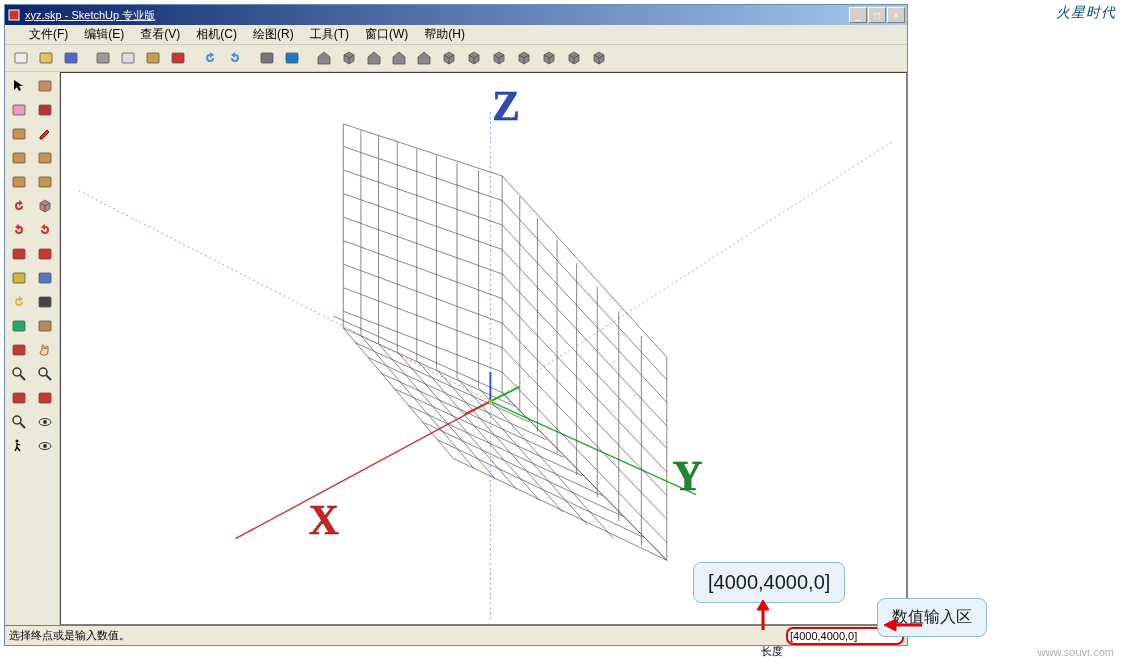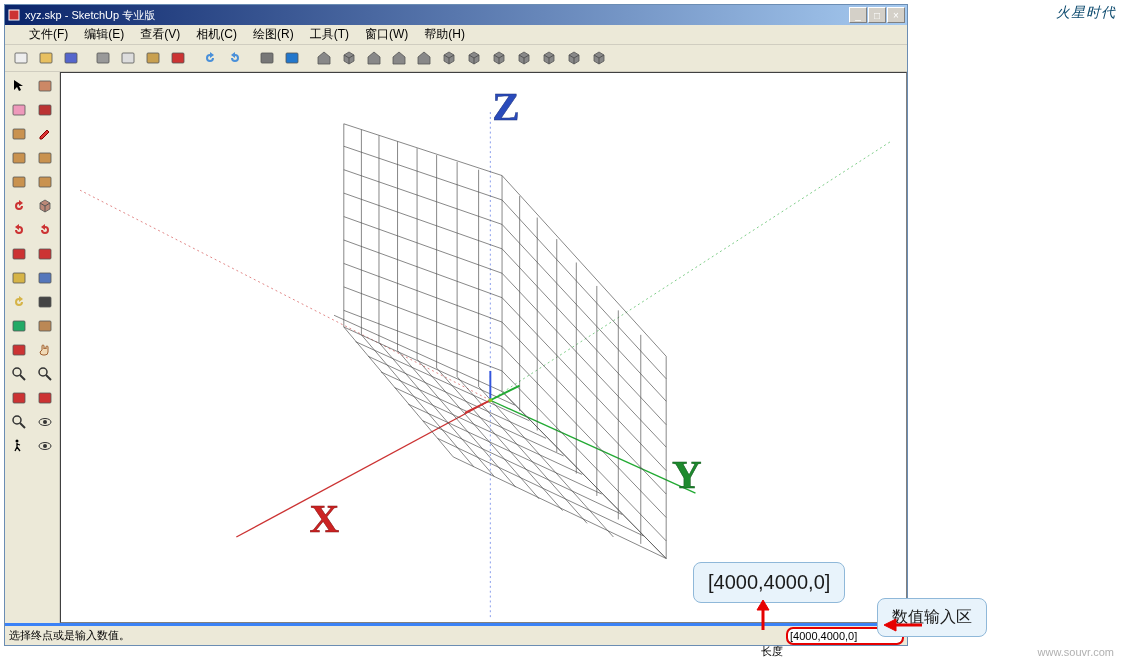--- a/index.html
+++ b/index.html
@@ -31,21 +31,21 @@
     align-items: center;
     color: #fff;
     font-size: 11px;
     padding: 1px 2px;
   }
   .titlebar .app-icon {
     width: 14px; height: 14px;
     margin-right: 4px;
     display: inline-flex; align-items: center; justify-content: center;
   }
-  .titlebar .title { flex: 1; }
+  .titlebar .title { flex: 1; text-decoration: underline; }
   .titlebar .win-btns { display: flex; gap: 1px; }
   .win-btn {
     width: 16px; height: 14px;
     background: #d4d0c8;
     border: 1px solid #fff;
     border-right-color: #808080;
     border-bottom-color: #808080;
     display: inline-flex; align-items: center; justify-content: center;
     font-size: 10px;
   }
@@ -104,21 +104,21 @@
     background: #fff;
     border: 1px solid #808080;
     border-top-color: #404040;
     border-left-color: #404040;
     position: relative;
     overflow: hidden;
   }
   .statusbar {
     height: 19px;
     background: #ece9d8;
-    border-top: 3px solid #3b82f6;
+    border-top: 1px solid #3b82f6;
     display: flex;
     align-items: center;
     font-size: 11px;
     padding: 0 4px;
   }
   .statusbar .hint { flex: 1; }
   .statusbar .len-label { margin-right: 4px; margin-top: 31px; }
   .statusbar .len-input {
     width: 110px;
     height: 14px;

